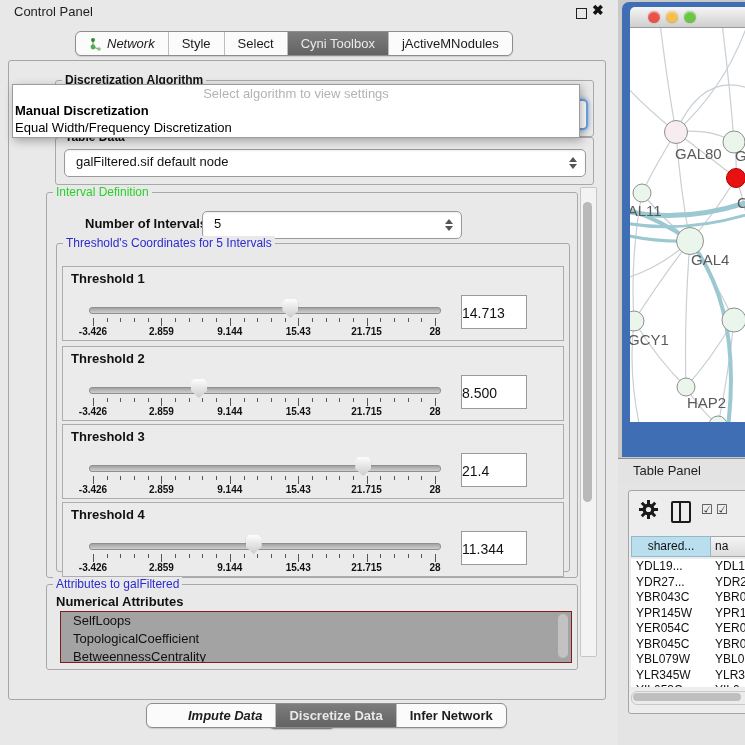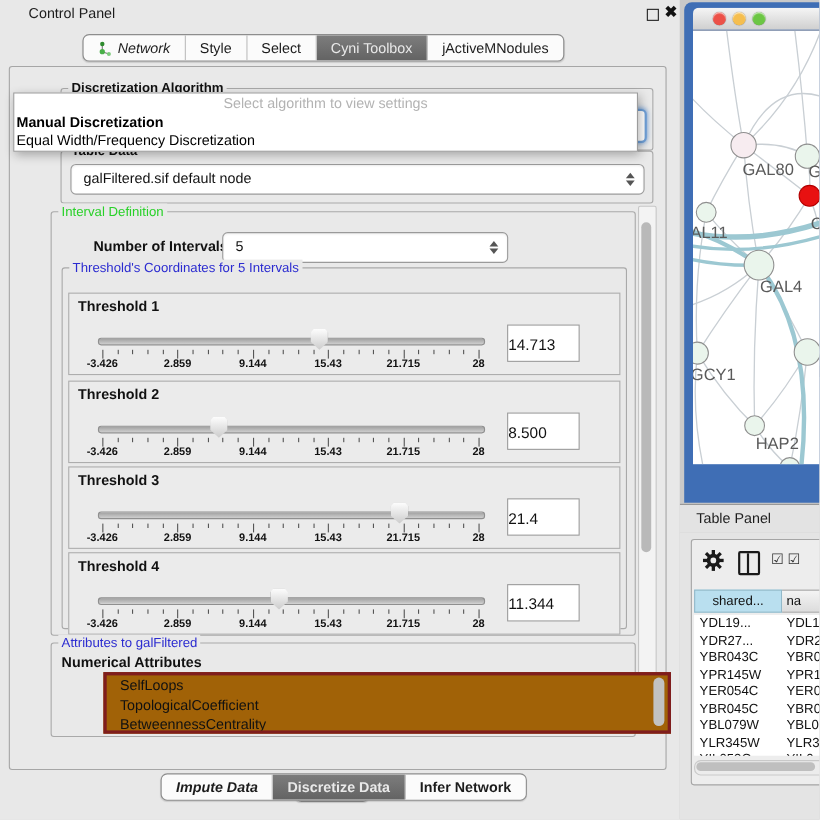--- a/index.html
+++ b/index.html
@@ -3,33 +3,33 @@
 <meta charset="utf-8">
 <style>
   html,body{margin:0;padding:0;}
   body{width:745px;height:745px;overflow:hidden;background:#E4E4E4;
        font-family:"Liberation Sans",sans-serif;-webkit-font-smoothing:antialiased;}
   .abs{position:absolute;}
   #root{position:relative;width:745px;height:745px;}
 
   
   #cp{left:0;top:0;width:618px;height:745px;background:#E8E8E8;}
-  #cp-titlebar{left:16px;top:0;width:618px;height:24px;}
+  #cp-titlebar{left:4px;top:0;width:618px;height:24px;}
   #cp-title{left:10px;top:4px;font-size:13px;color:#1d1d1d;}
   #float-icon{left:572px;top:8px;width:9px;height:9px;border:1.5px solid #222;background:transparent;}
   #close-icon{left:588px;top:2px;font-size:14px;font-weight:bold;color:#111;}
 
   .segbar{display:inline-flex;border:1px solid #8d8d8d;border-radius:6px;overflow:hidden;
           background:#FBFBFB;box-shadow:0 1px 1px rgba(0,0,0,.12);}
   .seg{padding:0 13px;height:23px;line-height:23px;font-size:13px;color:#1c1c1c;
        border-left:1px solid #bdbdbd;white-space:nowrap;display:flex;align-items:center;gap:5px;}
   .seg:first-child{border-left:none;font-style:italic;}
   .seg.sel{background:linear-gradient(#7d7d7d,#636363);color:#e9e9e9;}
   #tabs-top{left:75px;top:31px;}
-  #tabs-bottom{left:146px;top:703px;}
+  #tabs-bottom{left:146px;top:703px;padding-left:28px;}
   #tabs-bottom .seg{font-weight:600;}
 
   #main-panel{left:8px;top:60px;width:596px;height:638px;border:1px solid #a6a6a6;
               border-radius:3px;background:#E9E9E9;}
 
   .group{border:1px solid #a9a9a9;border-radius:3px;}
   .gtitle{position:absolute;top:-8px;left:6px;background:#E9E9E9;padding:0 3px;font-size:12px;white-space:nowrap;}
   .gtitle.black{color:#111;font-weight:600;}
   .gtitle.green{color:#29D129;}
   .gtitle.blue{color:#2B2BD0;}
@@ -73,21 +73,21 @@
                filter:drop-shadow(0 0 1px #777);}
   .tbox .ticks{position:absolute;left:30px;top:50px;width:342px;height:9px;}
   .tbox .tick{position:absolute;top:1px;width:1px;background:#555;}
   .tbox .tlabels{position:absolute;left:30px;top:59px;width:342px;height:11px;}
   .tbox .tl{position:absolute;transform:translateX(-50%);font-size:10px;font-weight:bold;color:#111;white-space:nowrap;}
   .tbox .vbox{position:absolute;left:398px;top:28px;width:66px;height:34px;background:#fff;border:1px solid #9a9a9a;
               font-size:14px;color:#111;line-height:34px;padding-right:8px;box-sizing:border-box;}
 
   #attr-group{left:46px;top:584px;width:530px;height:84px;}
   #attr-sub{left:56px;top:594px;font-size:13px;font-weight:bold;color:#111;}
-  #attr-list{left:60px;top:611px;width:510px;height:50px;background:#a16207;border:3px solid #7f1d1d;overflow:hidden;margin-left:34px;}
+  #attr-list{left:60px;top:611px;width:510px;height:50px;background:#a3a3a3;border:1px solid #7f1d1d;overflow:hidden;}
   #attr-list .li{height:18px;line-height:18px;font-size:13px;color:#111;padding-left:12px;}
   #attr-scroll{position:absolute;right:3px;top:2px;width:10px;height:44px;}
   #attr-scroll .thumb{position:absolute;left:0;top:0;width:10px;height:44px;background:#c2c2c2;border-radius:5px;}
 
   #apply-btn{left:269px;top:706px;width:64px;height:21px;border:1px solid #8c8c8c;border-radius:5px;
              background:linear-gradient(#fefefe,#dcdcdc);font-size:13px;color:#111;text-align:center;line-height:20px;
              box-shadow:0 1px 1px rgba(0,0,0,.15);}
 
   
   #right{left:618px;top:0;width:127px;height:745px;background:#C9C9C9;overflow:hidden;}

